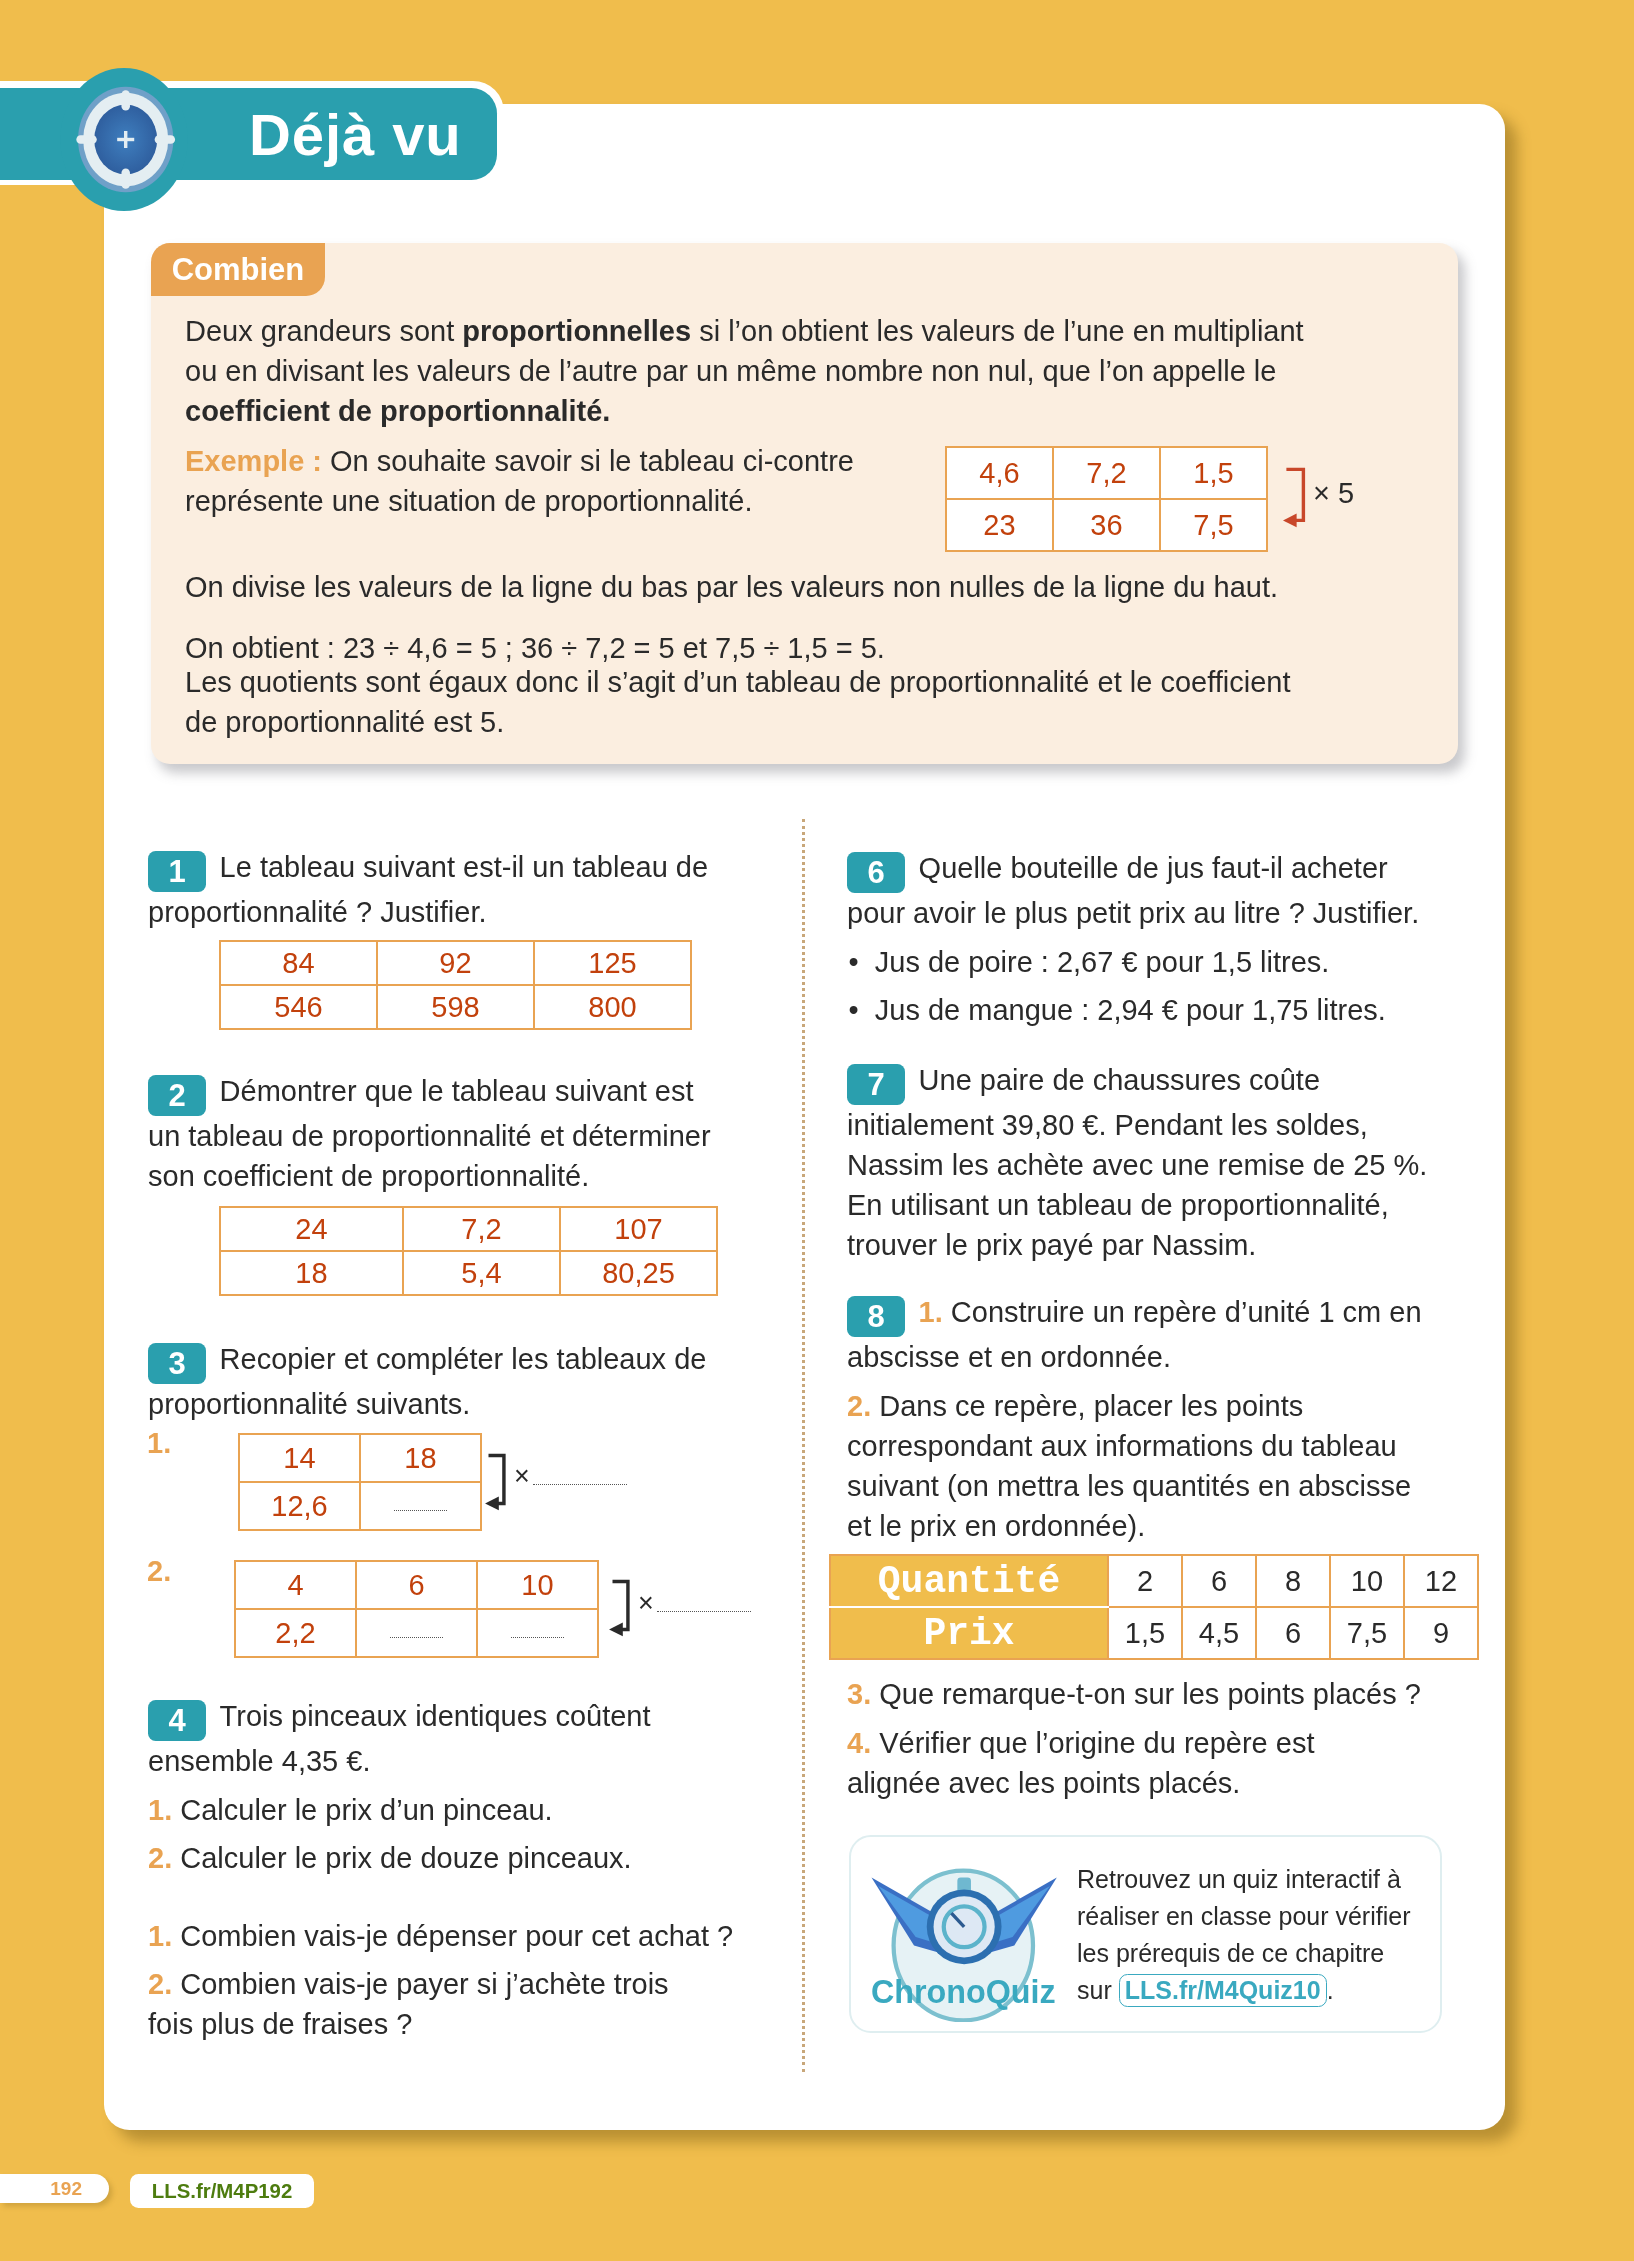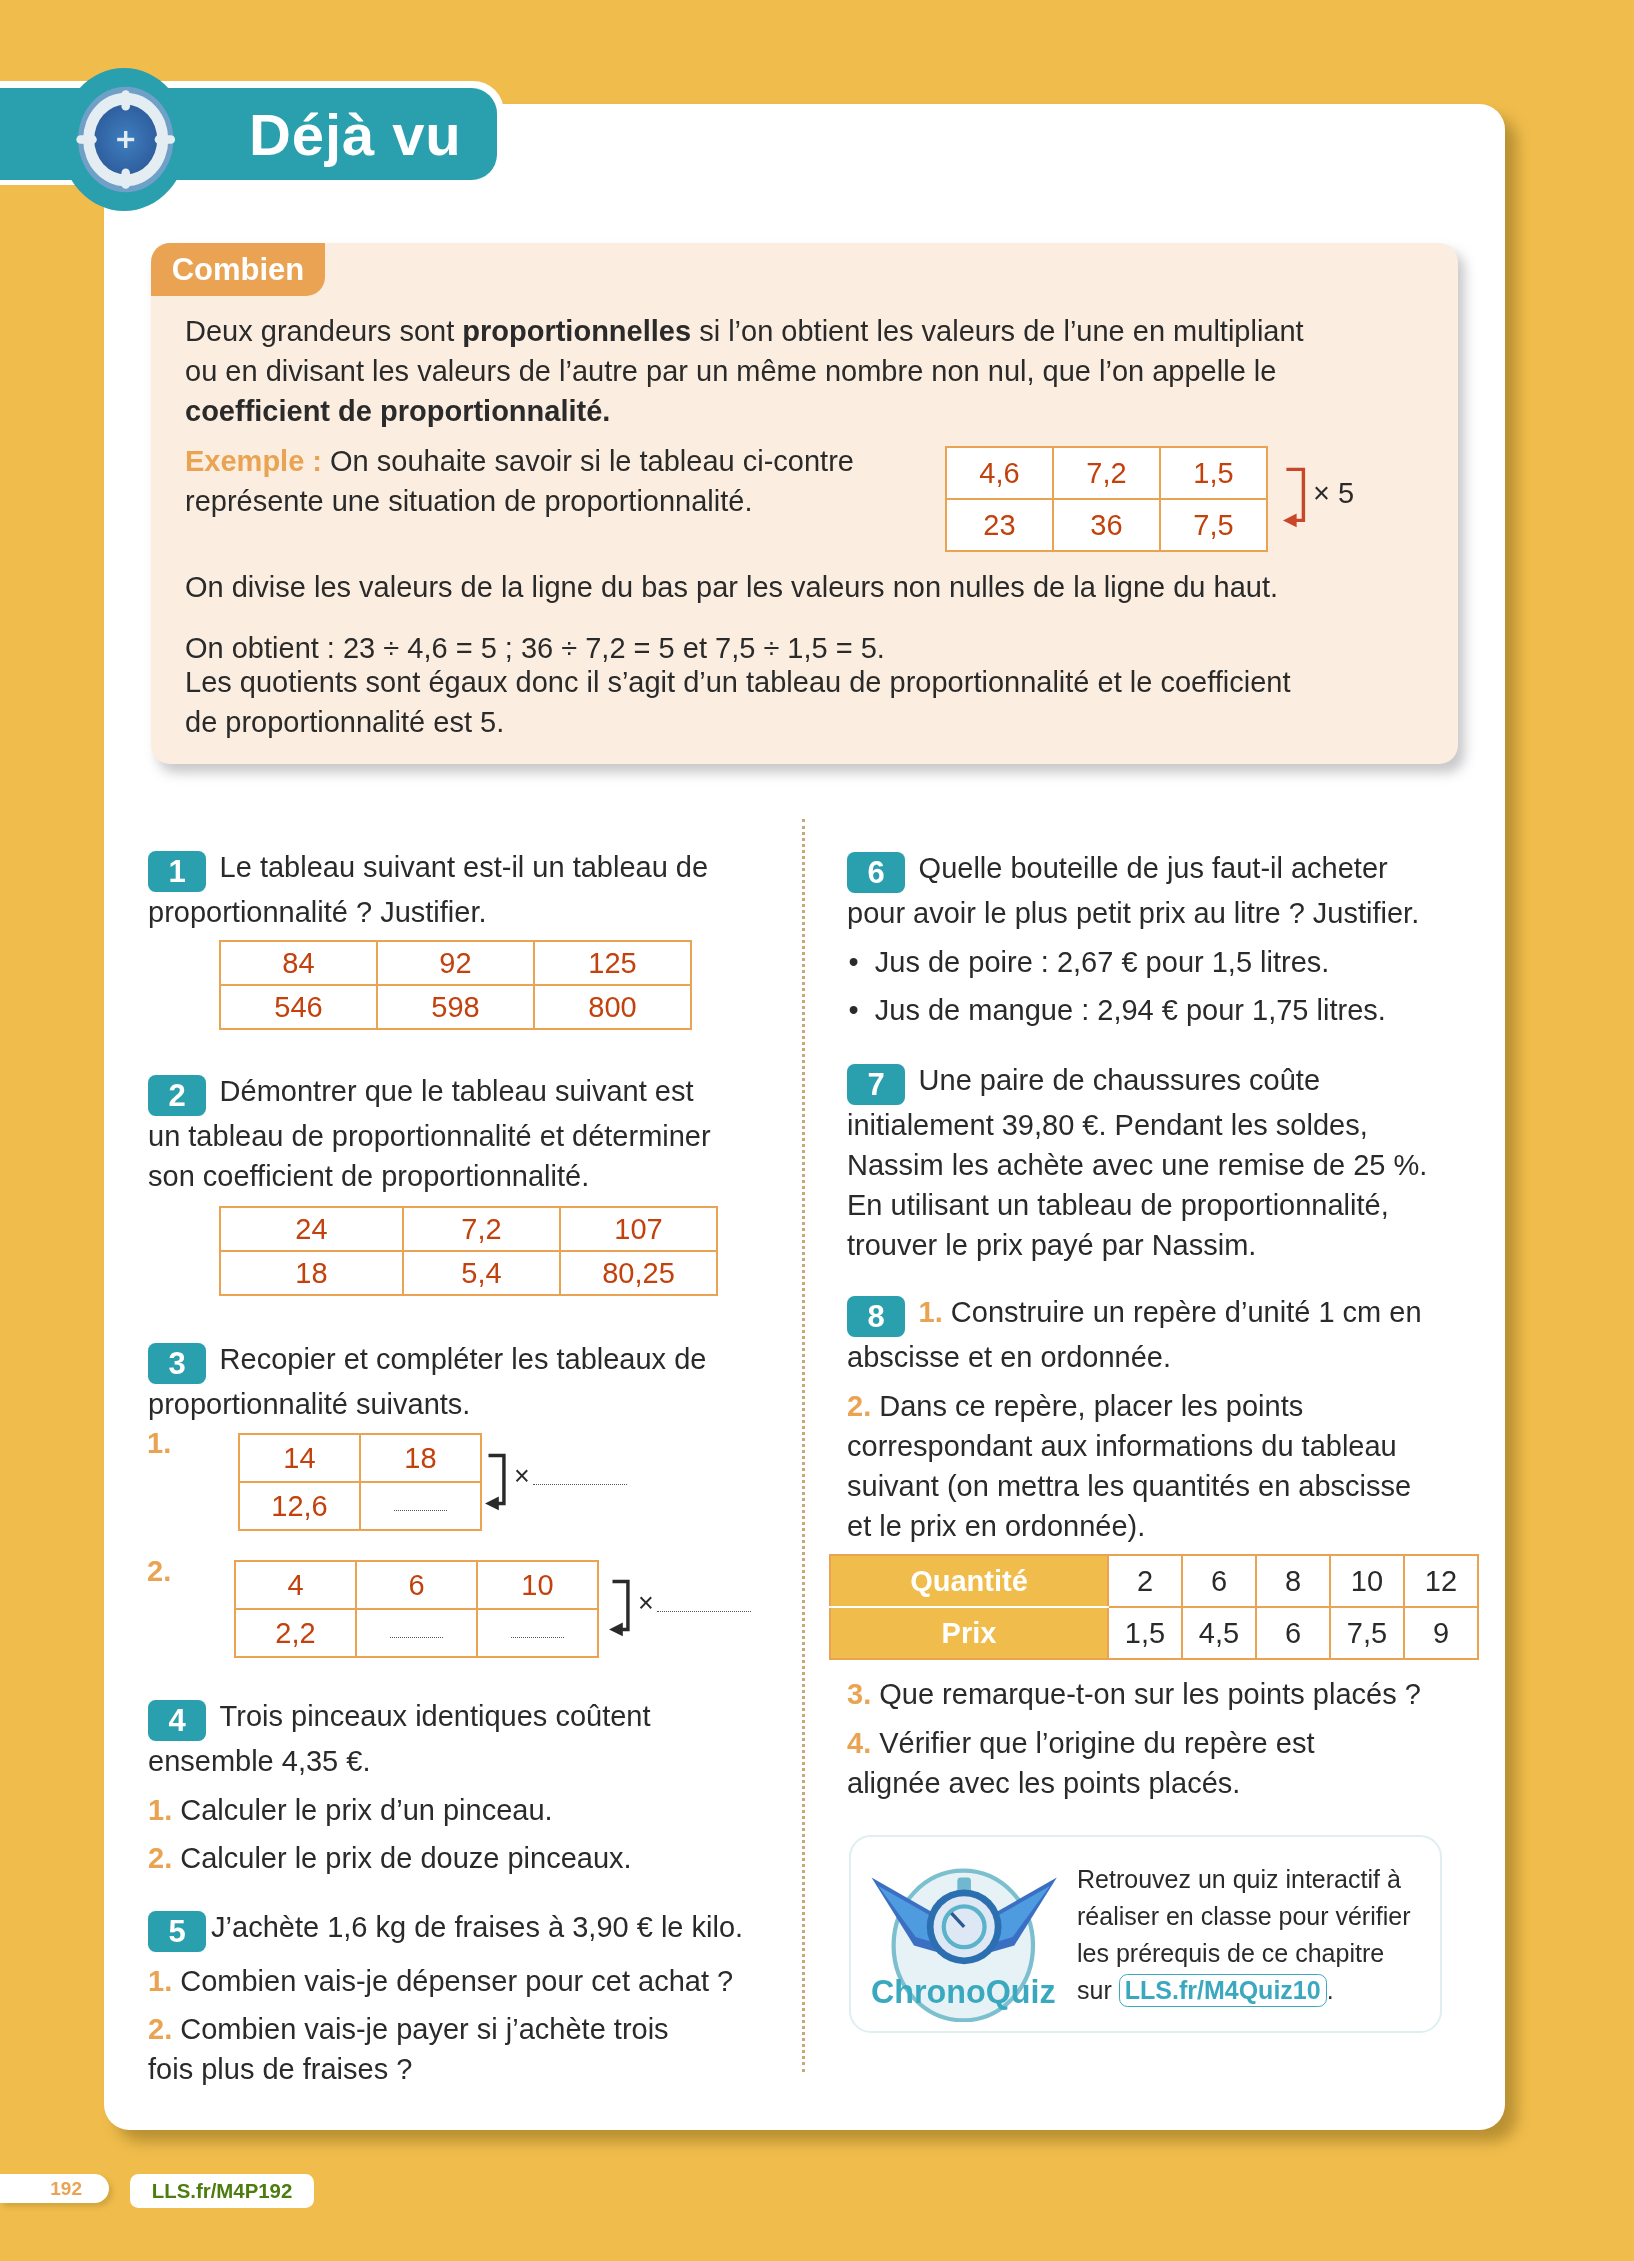--- a/index.html
+++ b/index.html
@@ -153,21 +153,22 @@
     font-size: 29px;
     height: 52px;
     width: 74px;
     background: #fff;
   }
   table.qt td.hd {
     background: #f0bd4c;
     color: #fff;
     font-weight: bold;
     width: 278px;
-    font-size: 29px;
+    font-size: 38px;
+    font-family: Liberation Mono, monospace;
   }
   table.qt tr:first-child td.hd { border-bottom: 2.6px solid #fff; }
   
   .quiz-box {
     position: absolute;
     left: 849px; top: 1835px;
     width: 593px; height: 198px;
     border: 2.6px solid #dfeef0;
     border-radius: 22px;
     background: #fff;
@@ -371,21 +372,20 @@
 <div class="times-label" style="left:638px; top:1588px;"><span>×</span><span class="times-dots"></span></div>
 
 <div class="ex" style="left:148px; top:1696px; width:630px;">
   <p><span class="num-badge">4</span><span>Trois pinceaux identiques coûtent</span></p>
   <p>ensemble 4,35 €.</p>
   <p style="margin-top:8.5px;"><span class="sub-num">1.</span><span> Calculer le prix d’un pinceau.</span></p>
   <p style="margin-top:8.5px;"><span class="sub-num">2.</span><span> Calculer le prix de douze pinceaux.</span></p>
 </div>
 
 <div class="ex" style="left:148px; top:1907px; width:630px;">
-  <p><span class="num-badge" style="margin-right:5.1px;">5</span><span>J’achète 1,6 kg de fraises à 3,90 € le kilo.</span></p>
   <p style="margin-top:8.5px;"><span class="sub-num">1.</span><span> Combien vais-je dépenser pour cet achat ?</span></p>
   <p style="margin-top:8.5px;"><span class="sub-num">2.</span><span> Combien vais-je payer si j’achète trois</span></p>
   <p>fois plus de fraises ?</p>
 </div>
 
 <div class="ex" style="left:847px; top:848px; width:630px;">
   <p><span class="num-badge">6</span><span>Quelle bouteille de jus faut-il acheter</span></p>
   <p>pour avoir le plus petit prix au litre ? Justifier.</p>
   <p class="bullet" style="margin-top:8.5px;">•&nbsp;&nbsp;<span>Jus de poire : 2,67 € pour 1,5 litres.</span></p>
   <p class="bullet" style="margin-top:8.5px;">•&nbsp;&nbsp;<span>Jus de mangue : 2,94 € pour 1,75 litres.</span></p>

